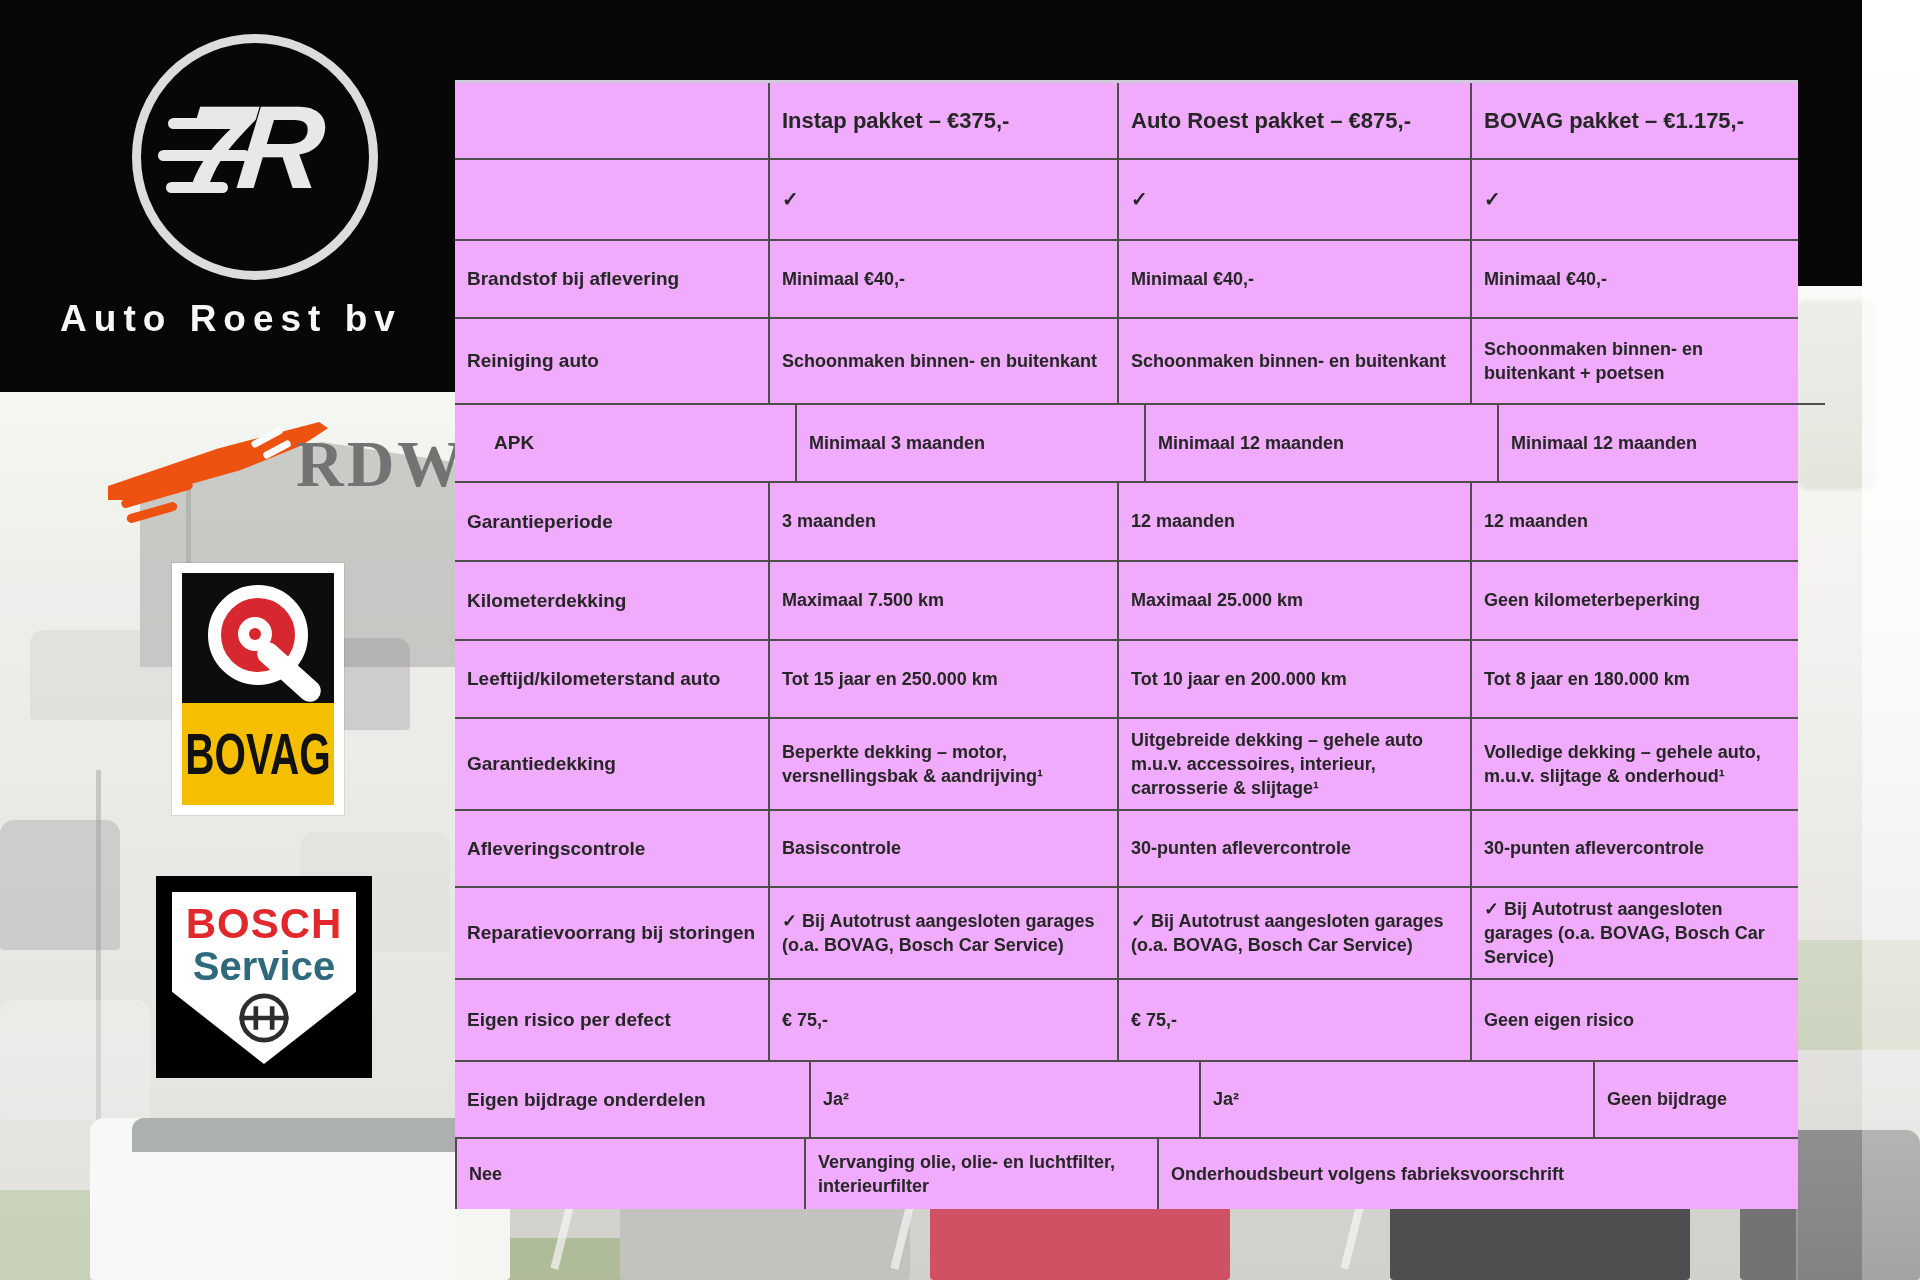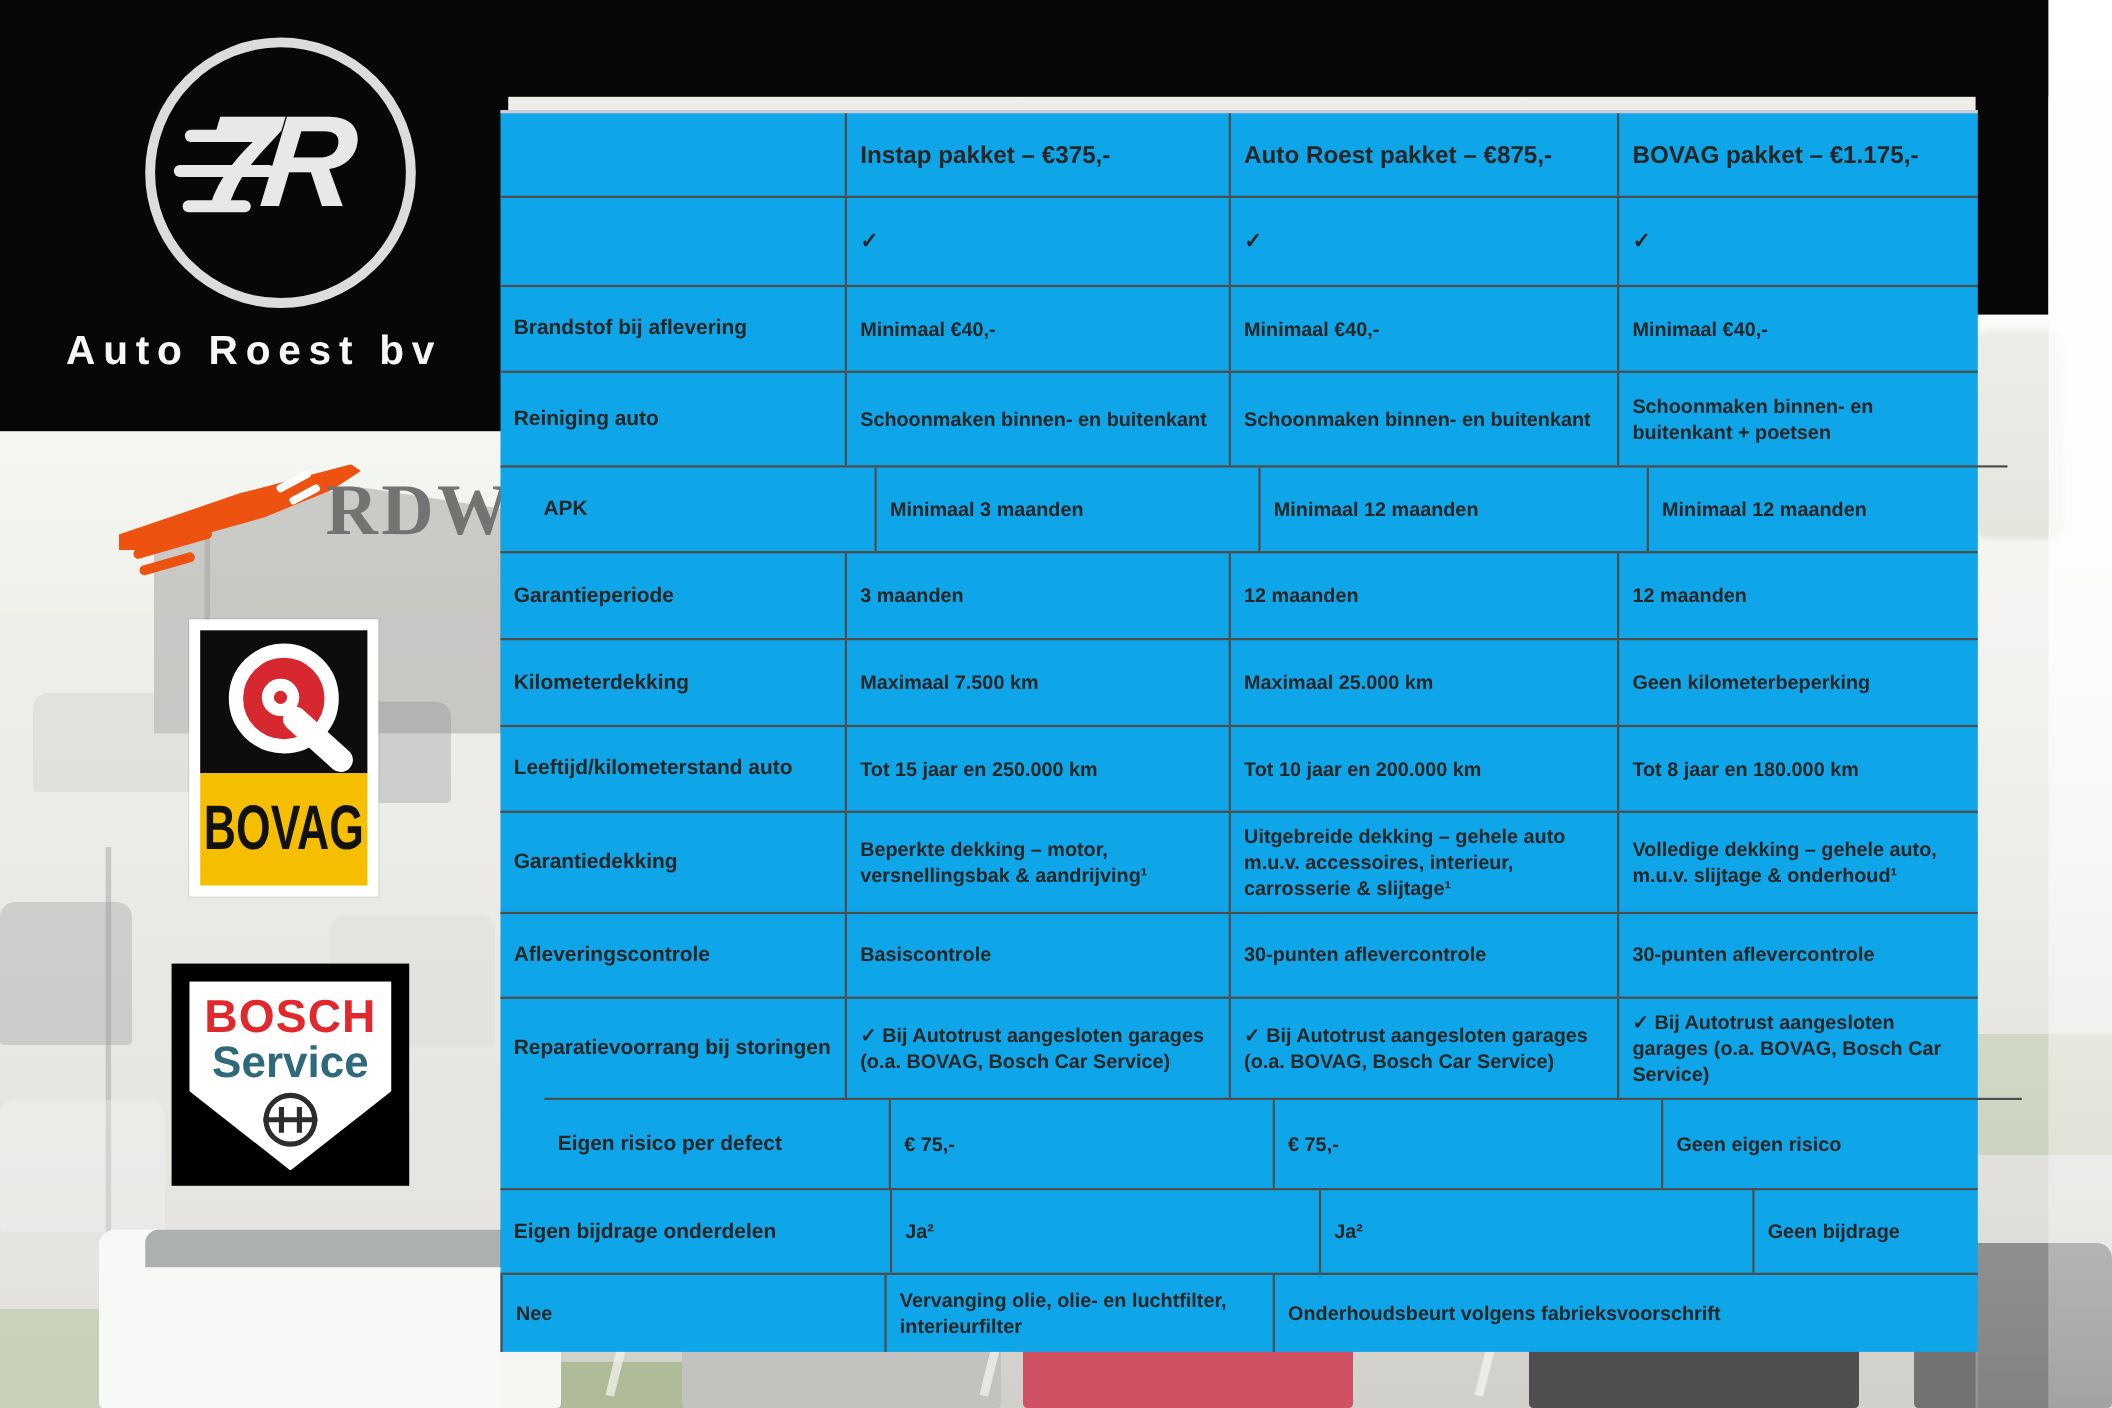--- a/index.html
+++ b/index.html
@@ -59,36 +59,36 @@
 
   
   .bosch{left:156px;top:876px;width:216px;height:202px;background:#000000;}
   .bosch-shield{left:16px;top:16px;width:184px;height:172px;background:#fff;
     clip-path:polygon(0 0,100% 0,100% 58%,50% 100%,0 58%);}
   .bosch-word1{left:0;top:24px;width:216px;text-align:center;font-size:42px;font-weight:bold;color:#e0282d;letter-spacing:1px;}
   .bosch-word2{left:0;top:68px;width:216px;text-align:center;font-size:40px;font-weight:bold;color:#2e6a7c;}
   .bosch-armature{left:80px;top:114px;width:56px;height:56px;}
 
   
-  .pkg-table{left:455px;top:100px;width:1343px;background:#0ea5e9;border-top:3px solid #cfc9d9;
+  .pkg-table{left:455px;top:80px;width:1343px;background:#f0abfc;border-top:3px solid #cfc9d9;
     color:#262626;font-weight:bold;}
   .trow{display:flex;width:100%;}
   .trow + .trow{border-top:2px solid #4d4d4b;}
   .trow:nth-child(1){height:75px;}
   .trow:nth-child(2){height:79px;}
   .trow:nth-child(3){height:76px;}
   .trow:nth-child(4){height:84px;}
   .trow:nth-child(5){height:76px;padding-left:27px;}
   .trow:nth-child(6){height:77px;}
   .trow:nth-child(7){height:77px;}
   .trow:nth-child(8){height:76px;}
   .trow:nth-child(9){height:90px;}
   .trow:nth-child(10){height:75px;}
   .trow:nth-child(11){height:90px;}
-  .trow:nth-child(12){height:80px;margin-left:40px;}
+  .trow:nth-child(12){height:80px;}
   .trow:nth-child(13){height:75px;gap:41px;}
   .trow:nth-child(14){height:70px;}
   .cell{display:flex;align-items:center;padding:4px 12px;box-sizing:border-box;font-size:18px;line-height:1.35;}
   .c0{width:313px;font-size:19px;}
   .c1{width:349px;border-left:2px solid #4d4d4b;}
   .c2{width:353px;border-left:2px solid #4d4d4b;}
   .c3{flex:1;border-left:2px solid #4d4d4b;}
   .hcell{font-size:22px;}
   .checkcell{font-size:20px;}
 </style>

